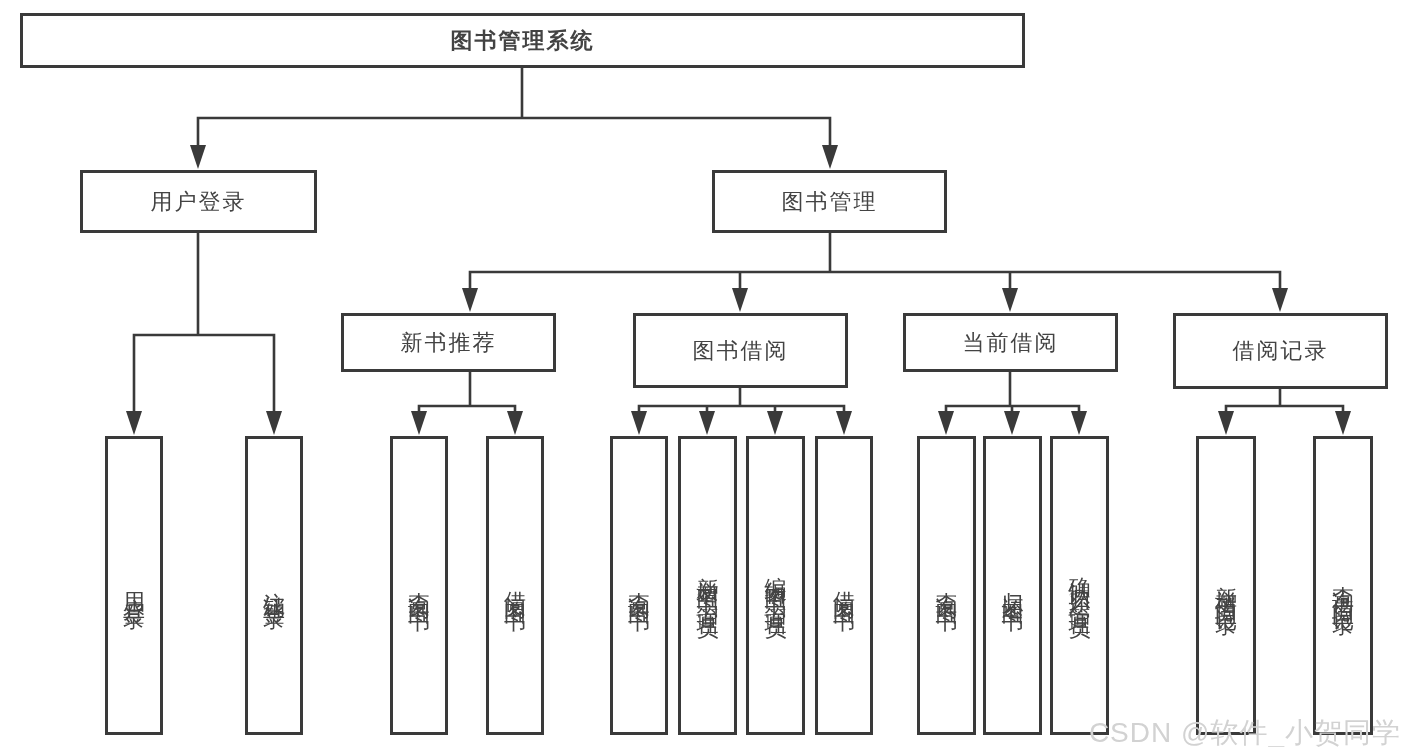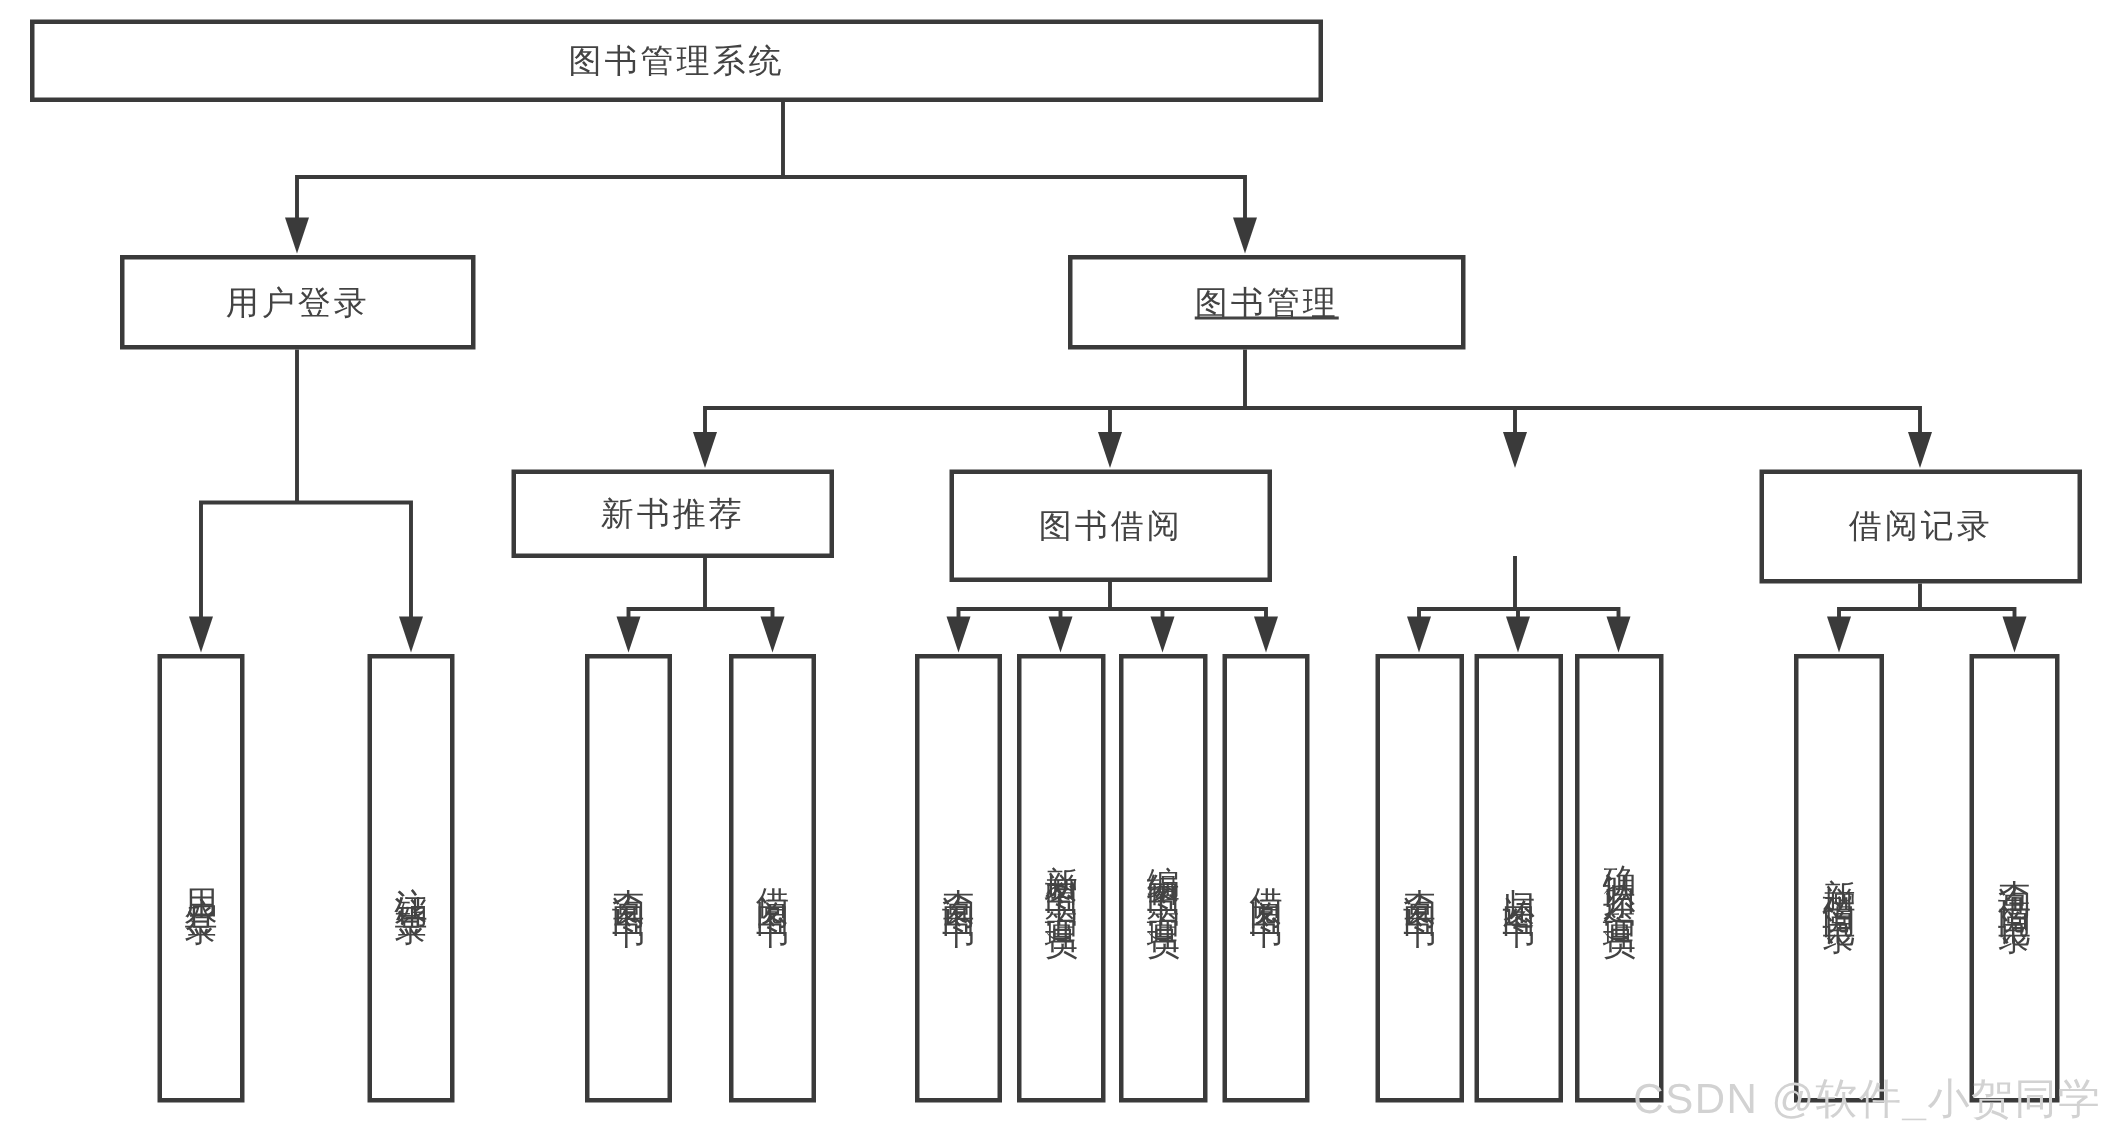--- a/index.html
+++ b/index.html
@@ -45,23 +45,23 @@
     text-align: center;
   }
   .vtext {
     writing-mode: vertical-rl;
     text-orientation: mixed;
     letter-spacing: 6px;
     font-size: 22px;
     line-height: 1;
   }
   
-  .n-root  { left: 20px;  top: 13px;  width: 862px; height: 55px; }
+  .n-root  { left: 20px;  top: 13px;  width: 1005px; height: 55px; font-weight: bold; }
   .n-l1a   { left: 80px;  top: 170px; width: 237px;  height: 63px; }
-  .n-l1b   { left: 712px; top: 170px; width: 265px;  height: 63px; text-decoration: underline; }
+  .n-l1b   { left: 712px; top: 170px; width: 235px;  height: 63px; }
   .n-l2a   { left: 341px; top: 313px; width: 215px;  height: 59px; }
   .n-l2b   { left: 633px; top: 313px; width: 215px;  height: 75px; }
   .n-l2c   { left: 903px; top: 313px; width: 215px;  height: 59px; }
   .n-l2d   { left: 1173px;top: 313px; width: 215px;  height: 76px; }
   
   .leaf { top: 436px; height: 299px; }
   .f0  { left: 105px;  width: 58px; }
   .f1  { left: 245px;  width: 58px; }
   .f2  { left: 390px;  width: 58px; }
   .f3  { left: 486px;  width: 58px; }
@@ -136,20 +136,23 @@
   <div class="node n-l1b">
     <span>图书管理</span>
   </div>
 
   <div class="node n-l2a">
     <span>新书推荐</span>
   </div>
   <div class="node n-l2b">
     <span>图书借阅</span>
   </div>
+  <div class="node n-l2c">
+    <span>当前借阅</span>
+  </div>
   <div class="node n-l2d">
     <span>借阅记录</span>
   </div>
 
   <div class="node leaf f0">
     <span class="vtext">用户登录</span>
   </div>
   <div class="node leaf f1">
     <span class="vtext">注销登录</span>
   </div>

